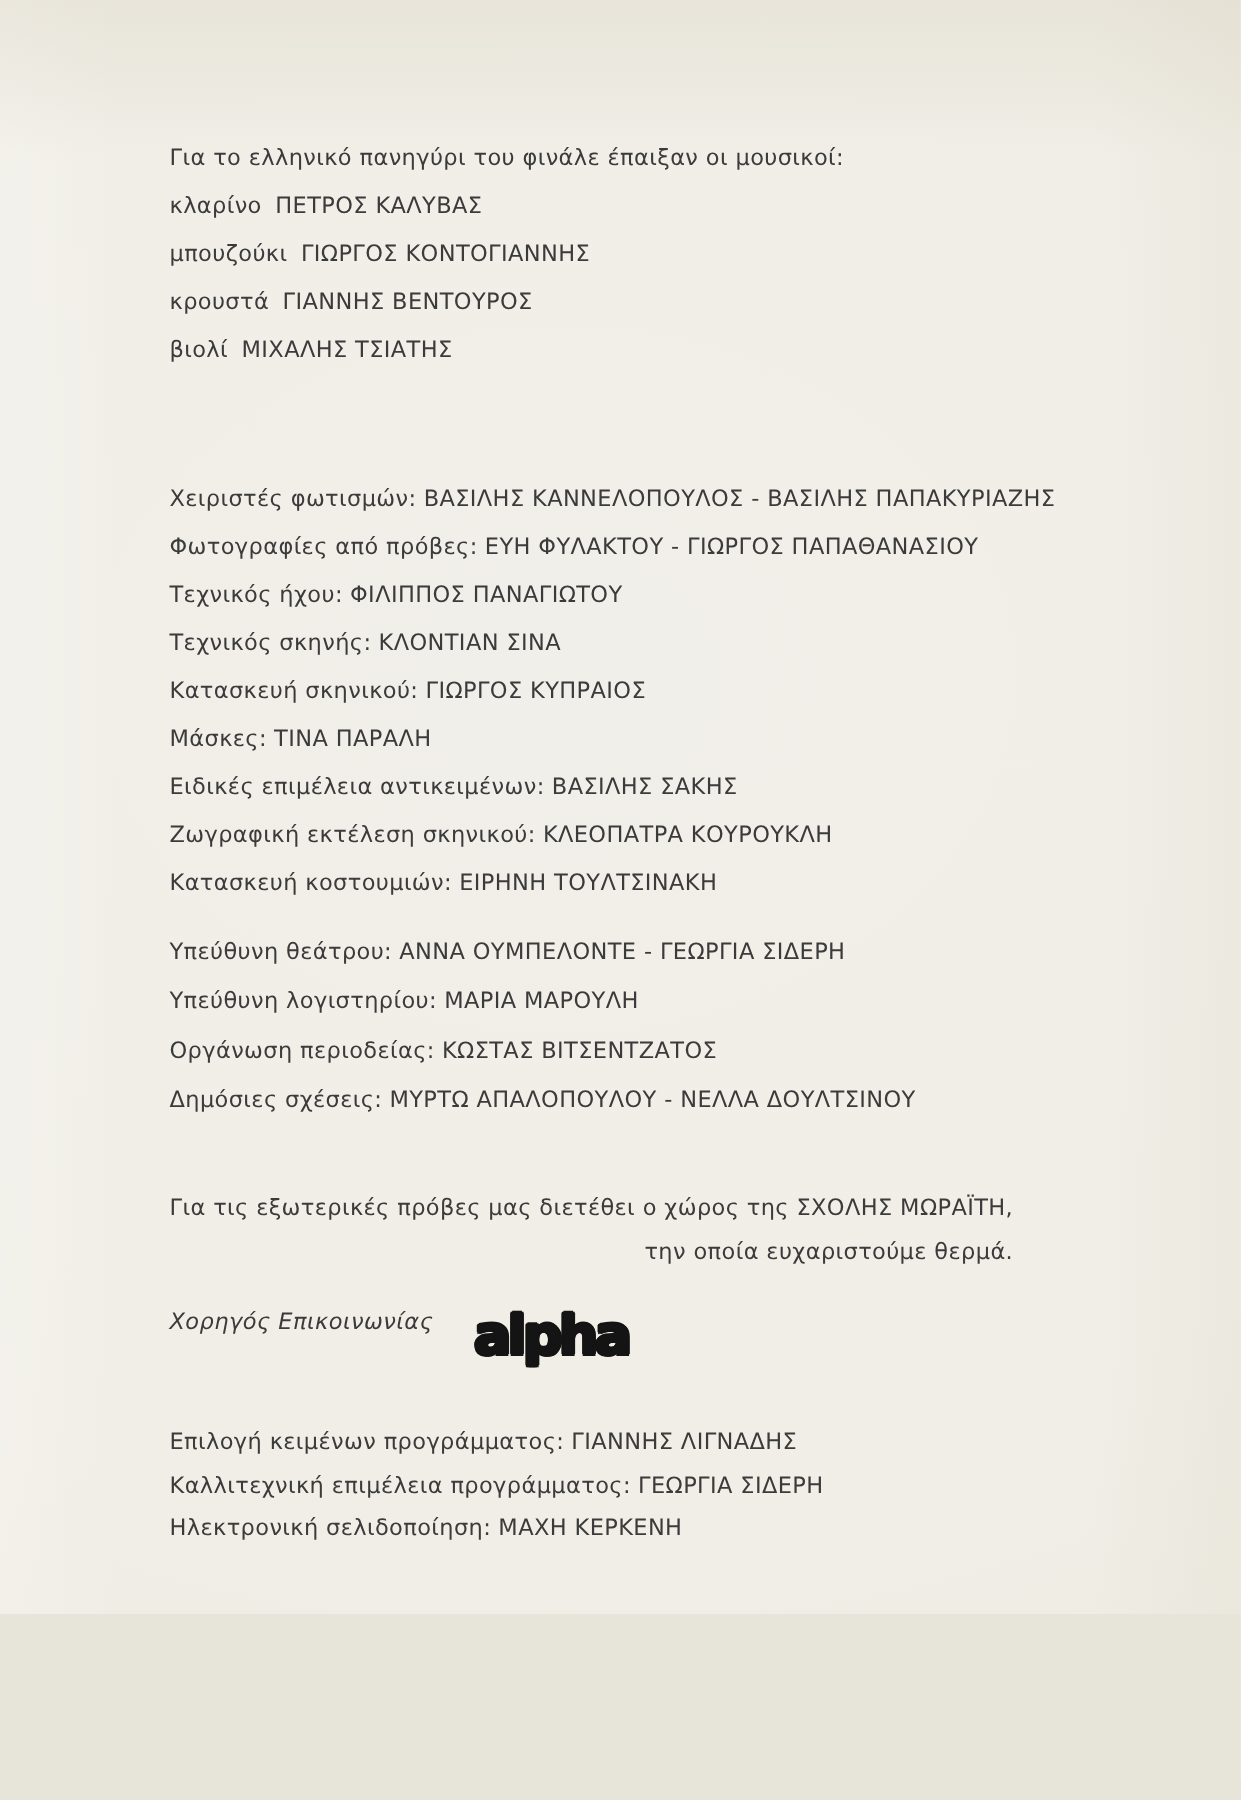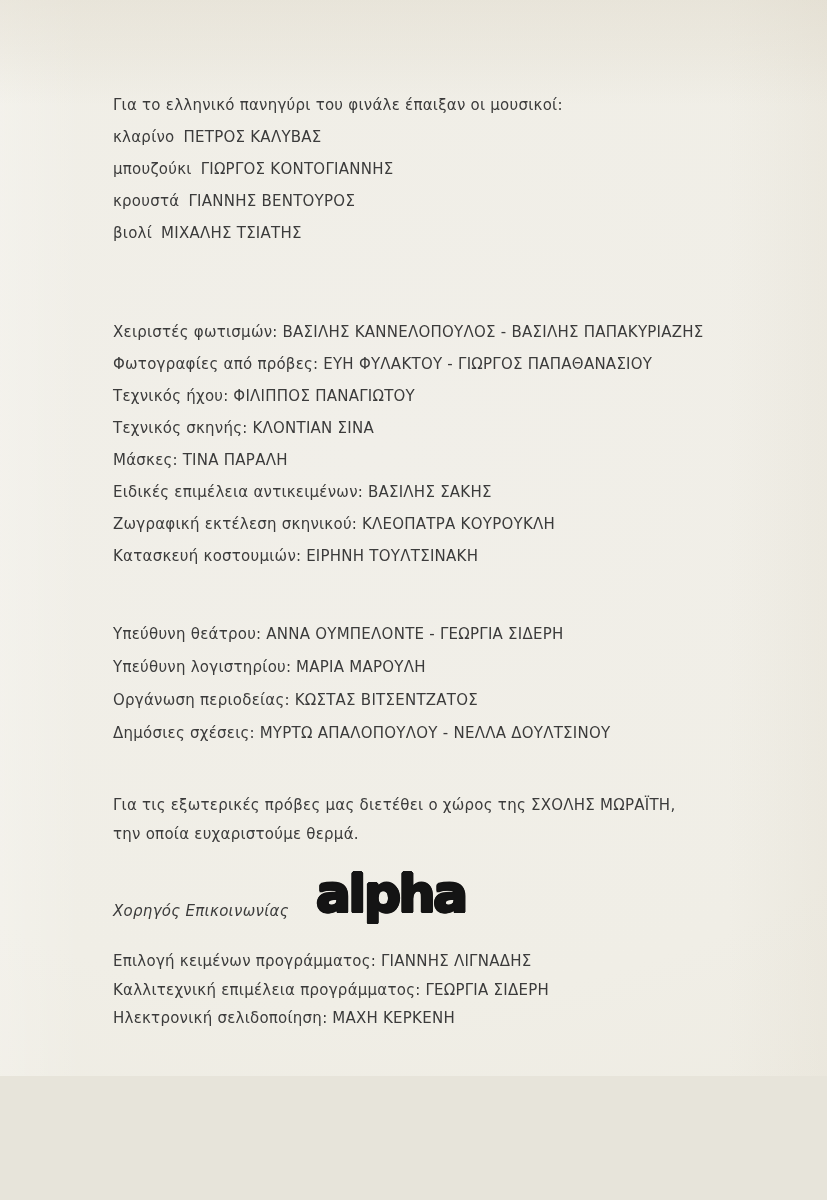--- a/index.html
+++ b/index.html
@@ -31,43 +31,43 @@
     font-size: 15px;
     letter-spacing: .25px;
   }
   #sec-band   { top: 89px;  }
   #sec-band .line { line-height: 32px; }
   #sec-prod   { top: 316px; }
   #sec-prod .line { line-height: 32px; }
   #sec-mgmt   { top: 618px; }
   #sec-mgmt .line { line-height: 33px; }
   #sec-thanks { top: 791px; }
-  #sec-thanks .line { line-height: 29px; }
+  #sec-thanks .line { line-height: 29px; text-align: right; }
   #sec-prog   { top: 947px; }
   #sec-prog .line { line-height: 28.7px; }
   .instr { margin-right: .6em; }
   .role  { margin-right: .32em; }
   .sponsor-row {
     position: absolute;
     left: 113px;
     top: 872px;
     height: 48px;
     display: flex;
-    align-items: flex-end;
+    align-items: flex-start;
   }
   .sponsor-label {
     font-style: italic;
     font-size: 15px;
     letter-spacing: .3px;
   }
   .alpha-logo {
     margin-left: 27px;
     font-family: "DejaVu Sans", "Liberation Sans", sans-serif;
     font-weight: bold;
-    font-size: 52px;
+    font-size: 37px;
     line-height: 1;
     letter-spacing: -2.5px;
     color: var(--logo, #141414);
     text-shadow:
       1.4px 0 0 var(--logo, #141414), -1.4px 0 0 var(--logo, #141414),
       0 1.2px 0 var(--logo, #141414), 0 -1.2px 0 var(--logo, #141414),
       1px 1px 0 var(--logo, #141414), -1px -1px 0 var(--logo, #141414),
       1px -1px 0 var(--logo, #141414), -1px 1px 0 var(--logo, #141414);
     transform: scaleY(.98);
   }
@@ -98,20 +98,23 @@
       <span class="role">Χειριστές φωτισμών:</span><span>ΒΑΣΙΛΗΣ ΚΑΝΝΕΛΟΠΟΥΛΟΣ - ΒΑΣΙΛΗΣ ΠΑΠΑΚΥΡΙΑΖΗΣ</span>
     </div>
     <div class="line">
       <span class="role">Φωτογραφίες από πρόβες:</span><span>ΕΥΗ ΦΥΛΑΚΤΟΥ - ΓΙΩΡΓΟΣ ΠΑΠΑΘΑΝΑΣΙΟΥ</span>
     </div>
     <div class="line">
       <span class="role">Τεχνικός ήχου:</span><span>ΦΙΛΙΠΠΟΣ ΠΑΝΑΓΙΩΤΟΥ</span>
     </div>
     <div class="line">
       <span class="role">Τεχνικός σκηνής:</span><span>ΚΛΟΝΤΙΑΝ ΣΙΝΑ</span>
+    </div>
+    <div class="line">
+      <span class="role">Κατασκευή σκηνικού:</span><span>ΓΙΩΡΓΟΣ ΚΥΠΡΑΙΟΣ</span>
     </div>
     <div class="line">
       <span class="role">Μάσκες:</span><span>ΤΙΝΑ ΠΑΡΑΛΗ</span>
     </div>
     <div class="line">
       <span class="role">Ειδικές επιμέλεια αντικειμένων:</span><span>ΒΑΣΙΛΗΣ ΣΑΚΗΣ</span>
     </div>
     <div class="line">
       <span class="role">Ζωγραφική εκτέλεση σκηνικού:</span><span>ΚΛΕΟΠΑΤΡΑ ΚΟΥΡΟΥΚΛΗ</span>
     </div>

